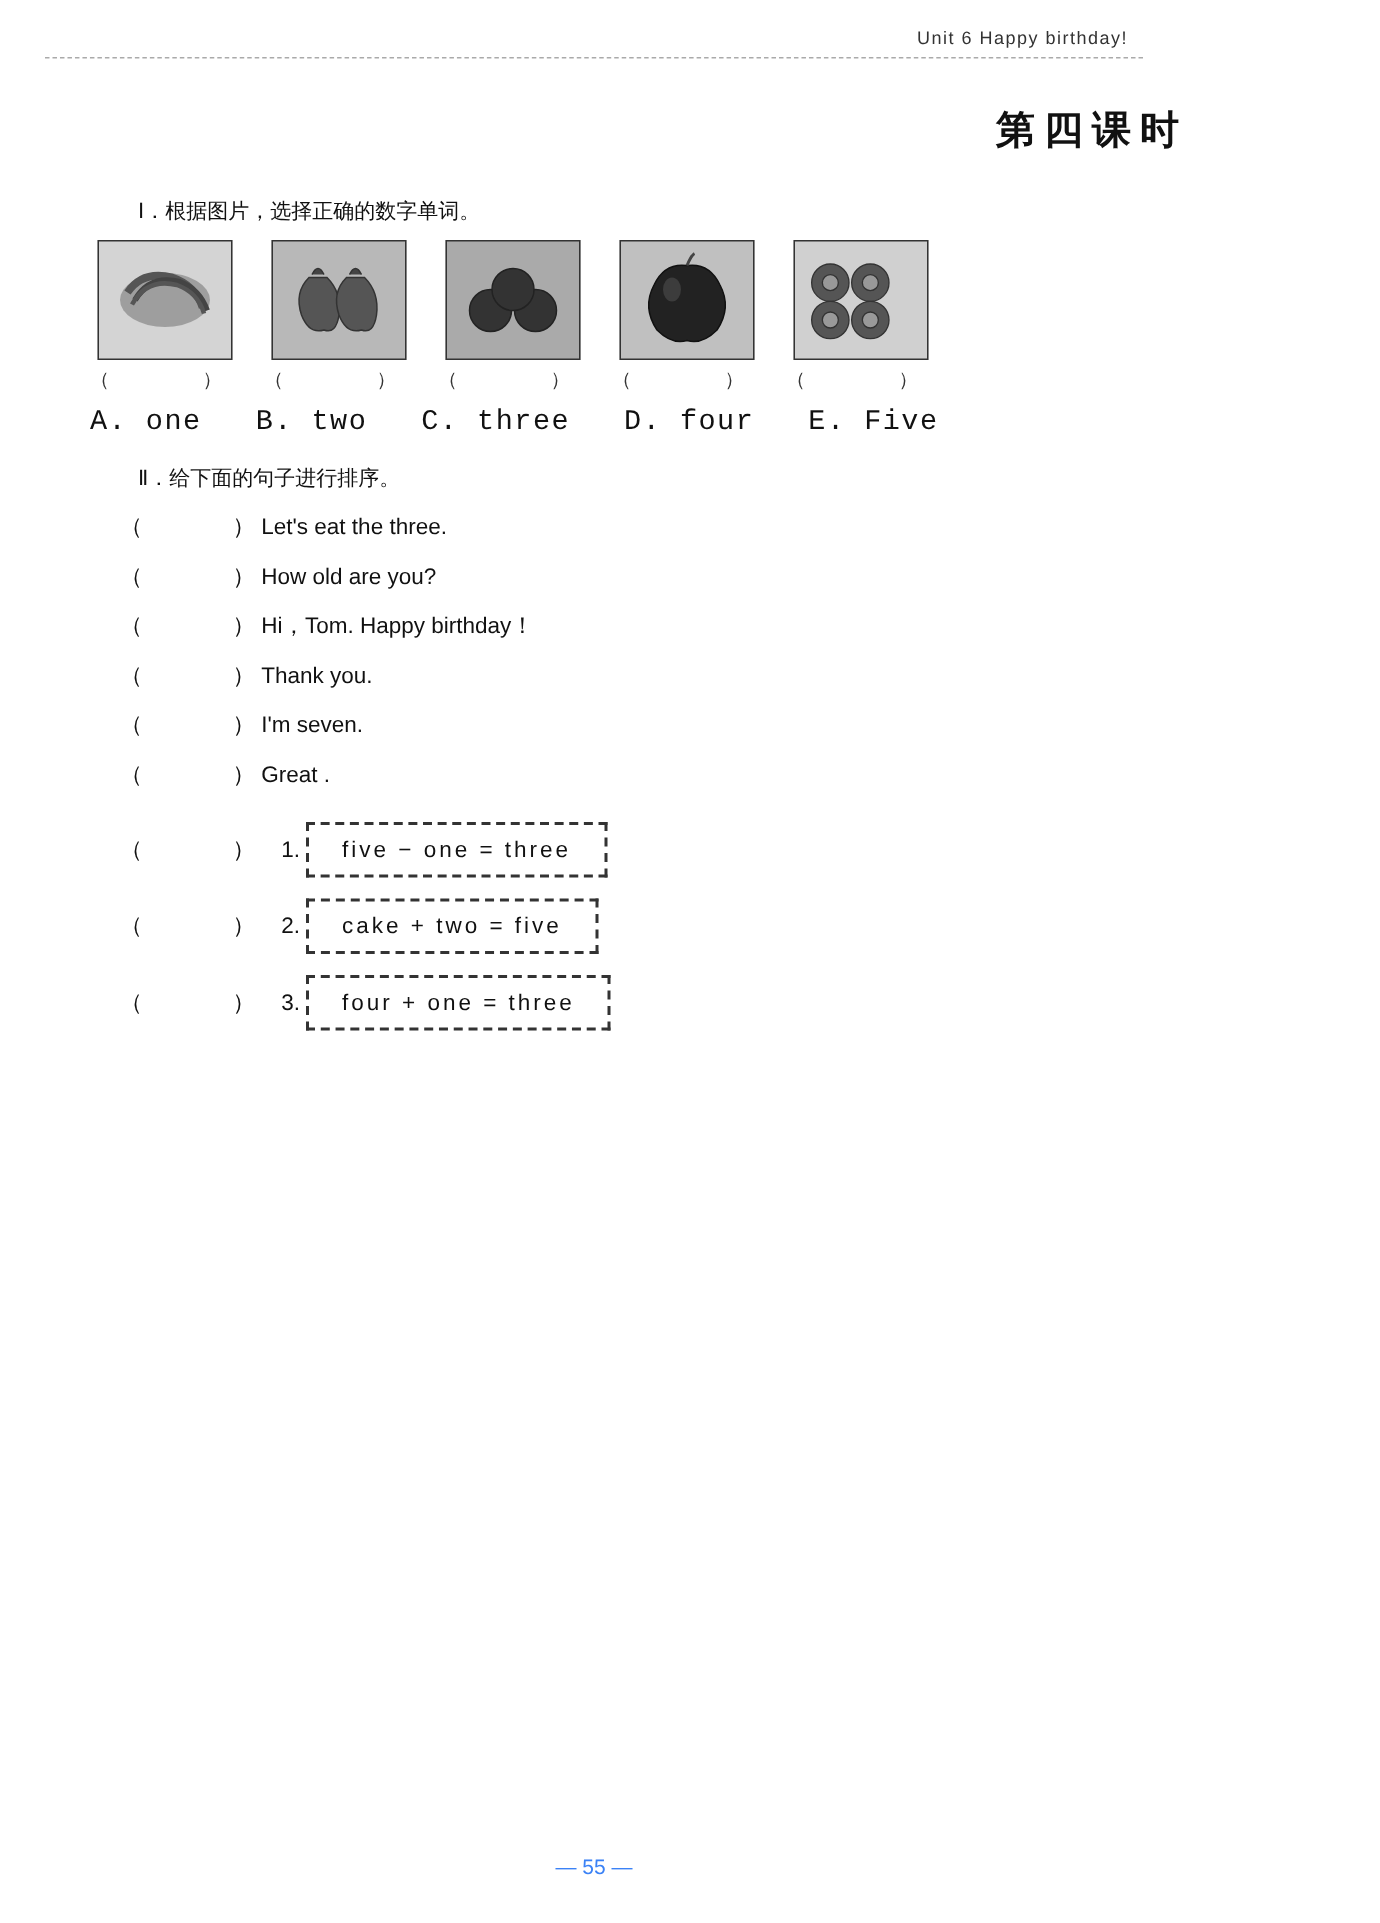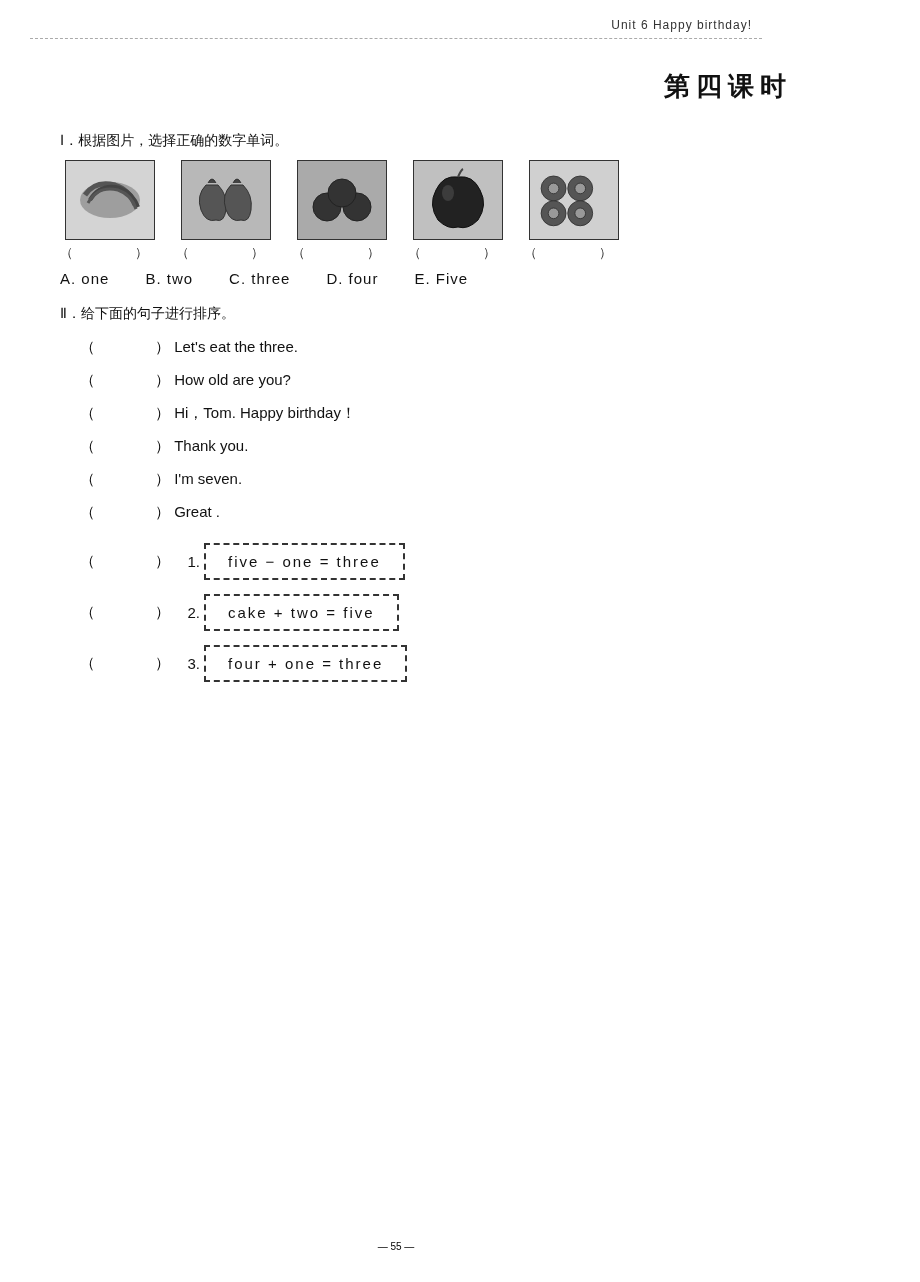--- a/index.html
+++ b/index.html
@@ -45,20 +45,21 @@
       letter-spacing: 6px;
     }
     
     .section {
       margin: 0 60px 18px 60px;
     }
     .section-label {
       font-size: 14px;
       margin-bottom: 10px;
       font-family: Liberation Serif, serif;
+      margin-left: 32px;
     }
     
     .images-row {
       display: flex;
       flex-direction: row;
       gap: 16px;
       align-items: flex-end;
       margin: 8px 0 4px 0;
     }
     .image-box {
@@ -86,22 +87,22 @@
       margin-top: 4px;
       font-family: Arial, serif;
       letter-spacing: 12px;
       color: #333;
     }
     .choices-row {
       display: flex;
       flex-direction: row;
       gap: 36px;
       margin: 8px 0 0 0;
-      font-size: 15px;
-      font-family: Liberation Sans, sans-serif;
+      font-size: 19px;
+      font-family: Liberation Mono, monospace;
     }
     .choice-item {
       letter-spacing: 1px;
     }
     
     .sentence-list {
       list-style: none;
       margin: 6px 0 0 20px;
     }
     .sentence-list li {
@@ -137,23 +138,23 @@
       letter-spacing: 2px;
       position: relative;
       
     }
     
     .page-number {
       position: absolute;
       bottom: 30px;
       left: 0; right: 0;
       text-align: center;
-      font-size: 10px;
-      font-family: Arial, serif;
-      color: #000000;
+      font-size: 14px;
+      font-family: Arial, serif;
+      color: #3b82f6;
     }
 
     
     .fruit-banana { background: #d4d4d4; }
     .fruit-strawberry { background: #b8b8b8; }
     .fruit-cherry { background: #aaaaaa; }
     .fruit-apple { background: #c0c0c0; }
     .fruit-cookies { background: #d0d0d0; }
   </style>
 </head>

